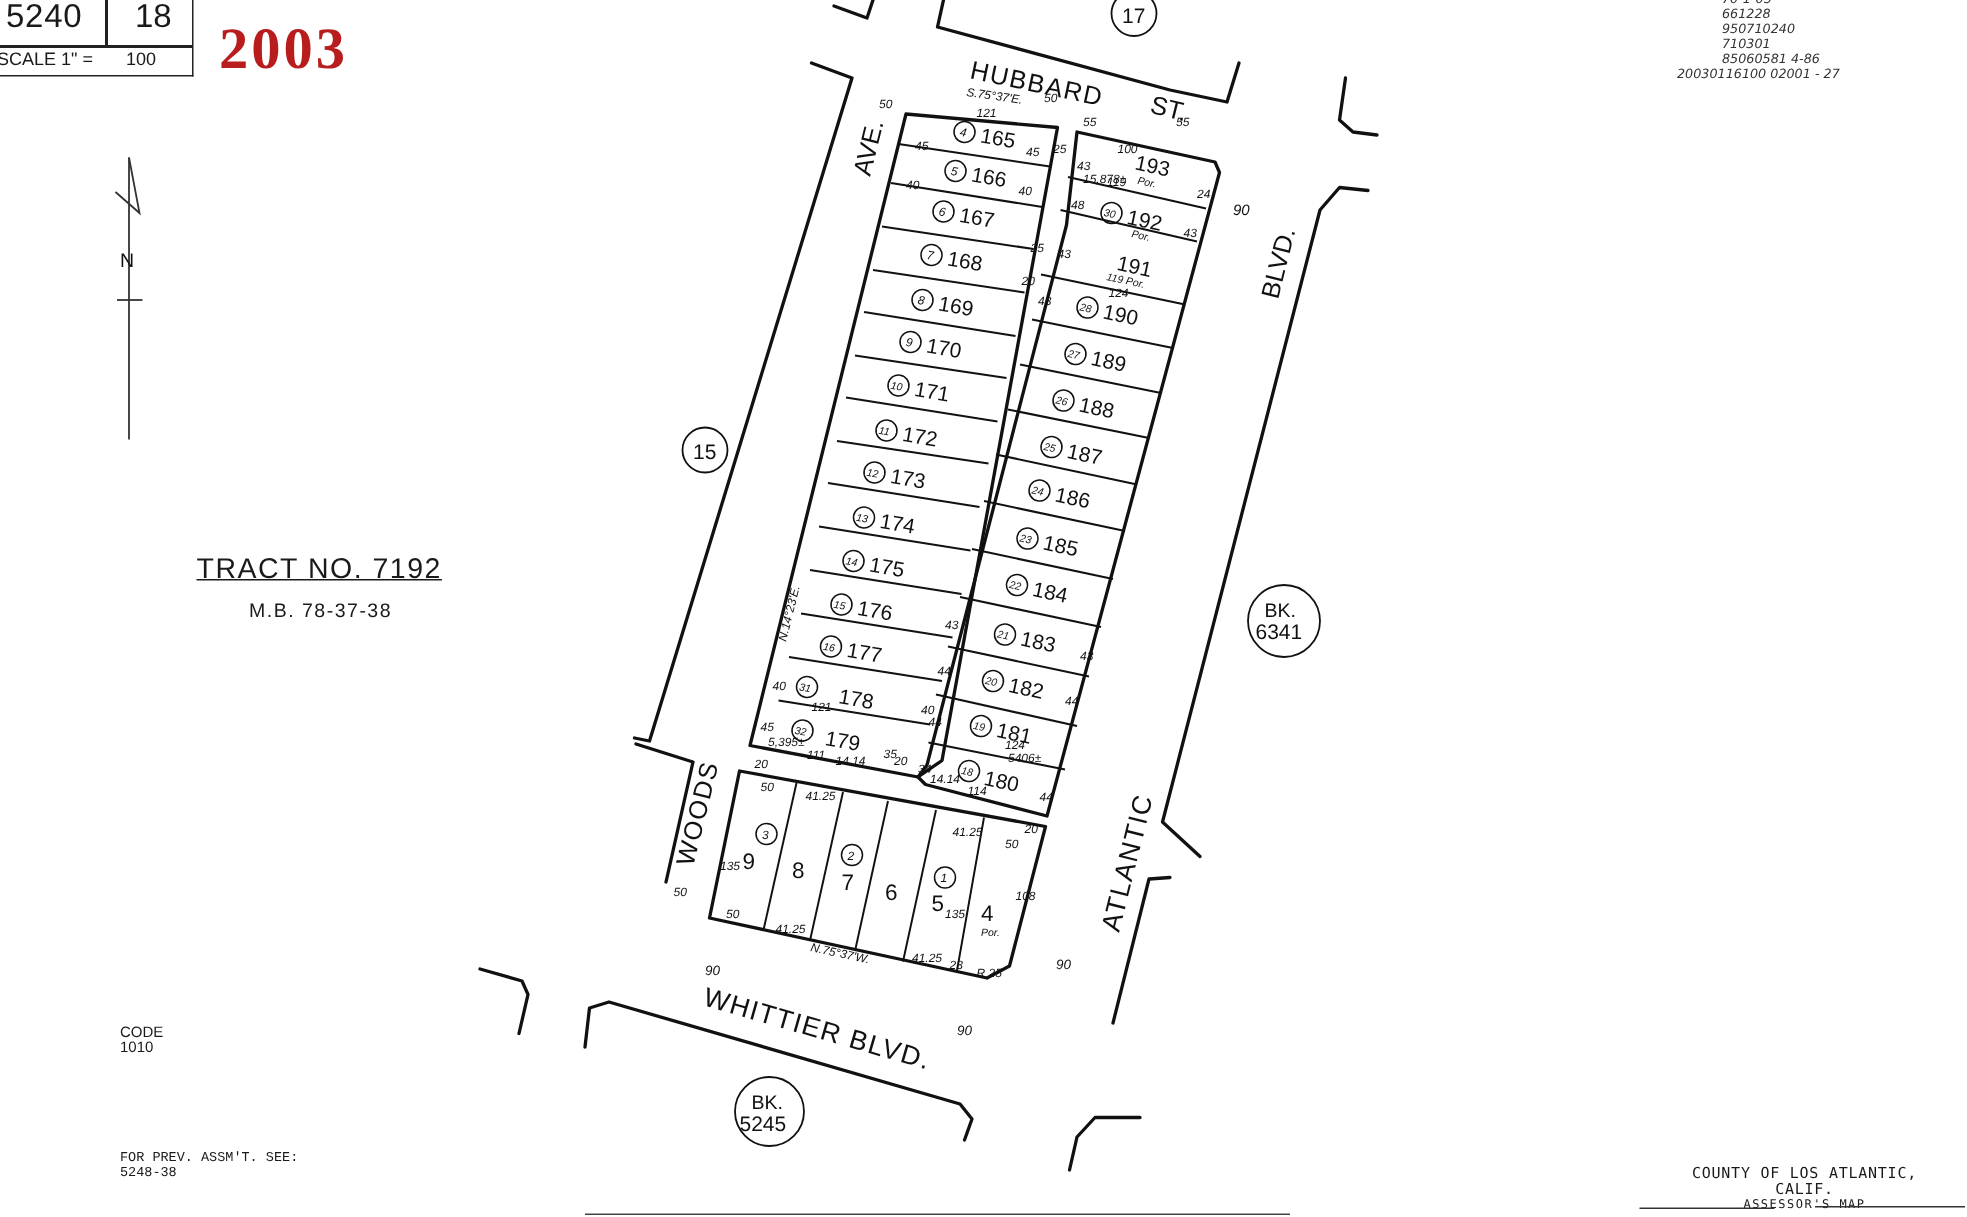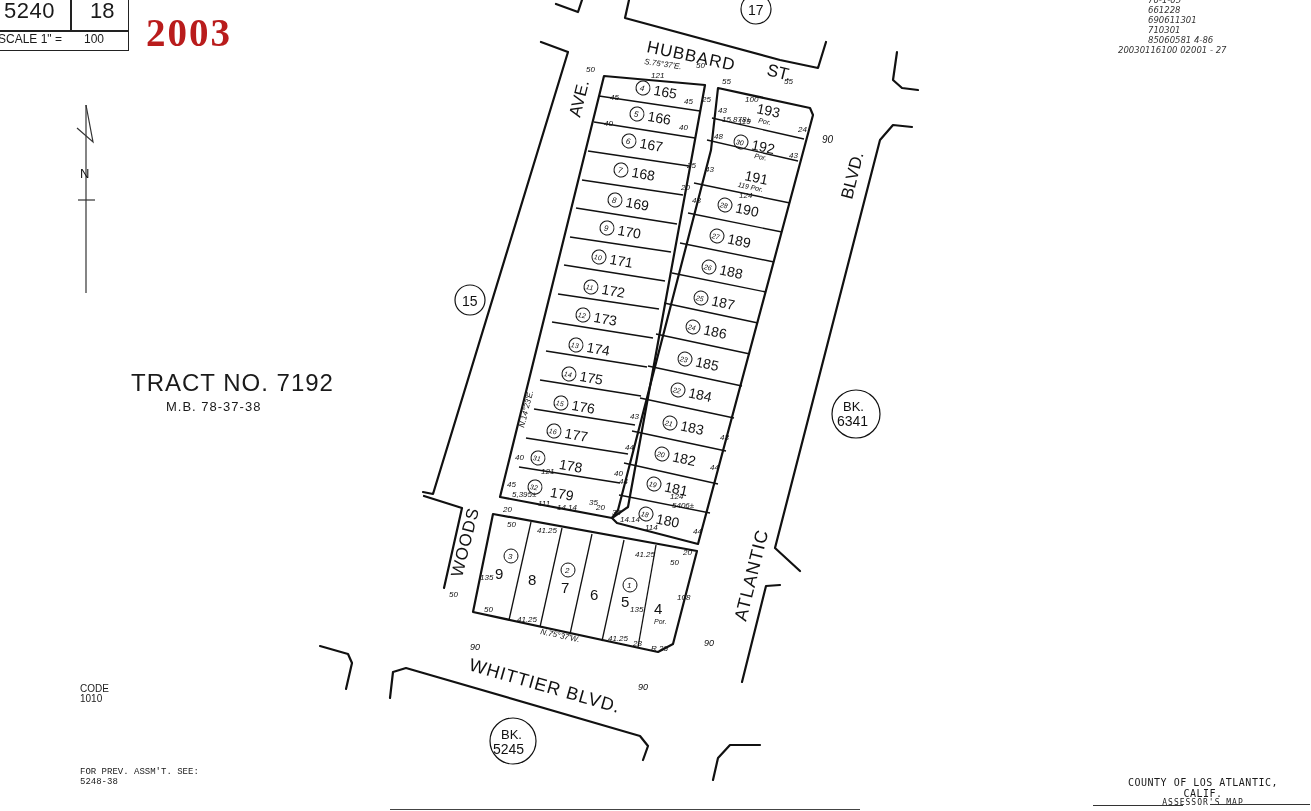--- a/index.html
+++ b/index.html
@@ -9,21 +9,21 @@
   .hdr-box { position:absolute; left:-2px; top:-2px; width:130px; height:52px; border:1.5px solid #222; border-top:none; border-left:none; }
   .hdr-book { position:absolute; left:6px; top:0px; font-size:22px; letter-spacing:0.5px; }
   .hdr-page { position:absolute; left:92px; top:0px; font-size:22px; }
   .hdr-vsep { position:absolute; left:72px; top:0; width:1.5px; height:32px; background:#222; }
   .hdr-hsep { position:absolute; left:0; top:32px; width:130px; height:1.5px; background:#222; }
   .hdr-scale { position:absolute; left:0; top:34px; font-size:12px; }
   .hdr-scale-val { position:absolute; left:86px; top:34px; font-size:12px; }
   .year { position:absolute; left:146px; top:10px; font-family:Liberation Serif, serif; font-weight:bold; font-size:39px; color:#b91c1c; letter-spacing:2px; }
   .hist { position:absolute; left:1148px; top:0px; font-family:"DejaVu Sans", sans-serif; font-style:italic; font-size:8.5px; line-height:10px; color:#333; }
   .hist div { white-space:nowrap; }
-  .tract { position:absolute; left:131px; top:369px; font-size:24px; letter-spacing:1px; }
+  .tract { position:absolute; left:131px; top:369px; font-size:19px; letter-spacing:1px;text-decoration:underline; }
   .mb { position:absolute; left:166px; top:399px; font-size:13px; letter-spacing:1px; }
   .code { position:absolute; left:80px; top:684px; font-size:10px; line-height:10px; }
   .prev { position:absolute; left:80px; top:767px; font-size:9px; line-height:10px;font-family:Liberation Mono, monospace; }
   .assessor { position:absolute; left:1108px; top:798px; width:190px; text-align:center; font-family:"DejaVu Sans Mono", monospace; font-size:8px; letter-spacing:1px; }
   .county { position:absolute; left:1108px; top:777px; width:190px; text-align:center; font-family:"DejaVu Sans Mono", monospace; font-size:10px; letter-spacing:0.5px; }
   svg text { font-family:"Liberation Sans", sans-serif; fill:#111; }
 </style>
 </head>
 <body>
 
@@ -374,21 +374,21 @@
   <span class="hdr-page">18</span>
   <span class="hdr-hsep"></span>
   <span class="hdr-scale">SCALE 1" =</span>
   <span class="hdr-scale-val">100</span>
 </div>
 <div class="year">2003</div>
 
 <div class="hist">
   <div style="margin-left:0px;margin-top:-5px;">70-1-05</div>
   <div>661228</div>
-  <div>690611301</div>
+  <div>950710240</div>
   <div>710301</div>
   <div>85060581 4-86</div>
   <div style="margin-left:-30px;text-align:right;">20030116100 02001 - 27</div>
 </div>
 
 <div class="tract">TRACT NO. 7192</div>
 <div class="mb">M.B. 78-37-38</div>
 
 <div class="code">
   <div>CODE</div>

